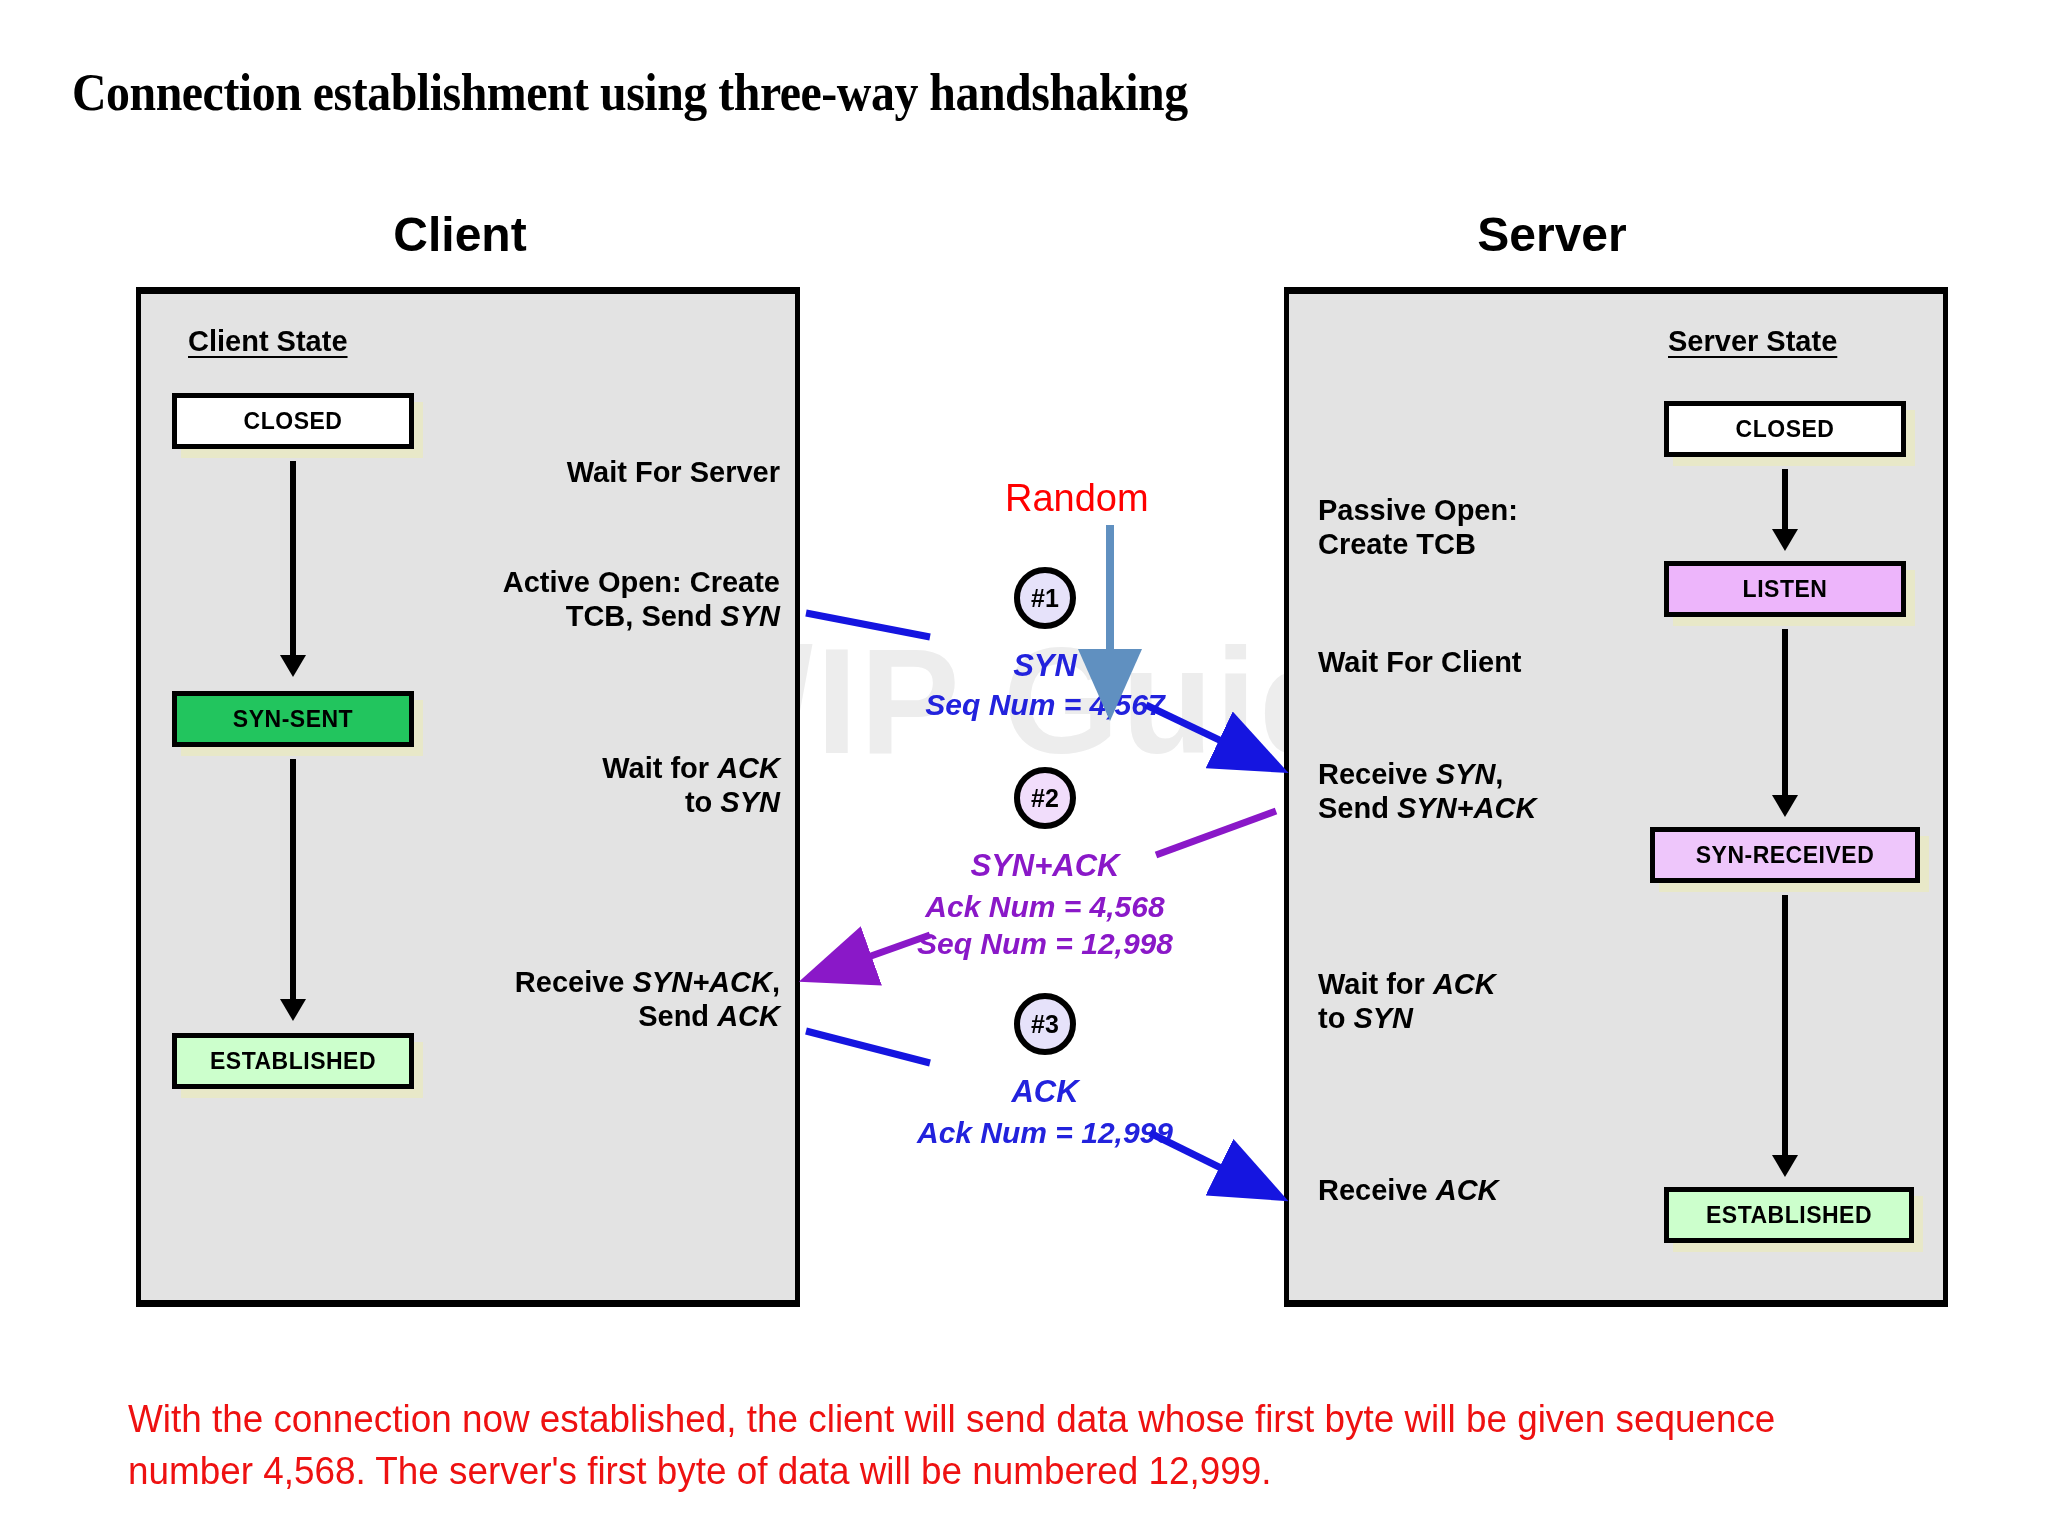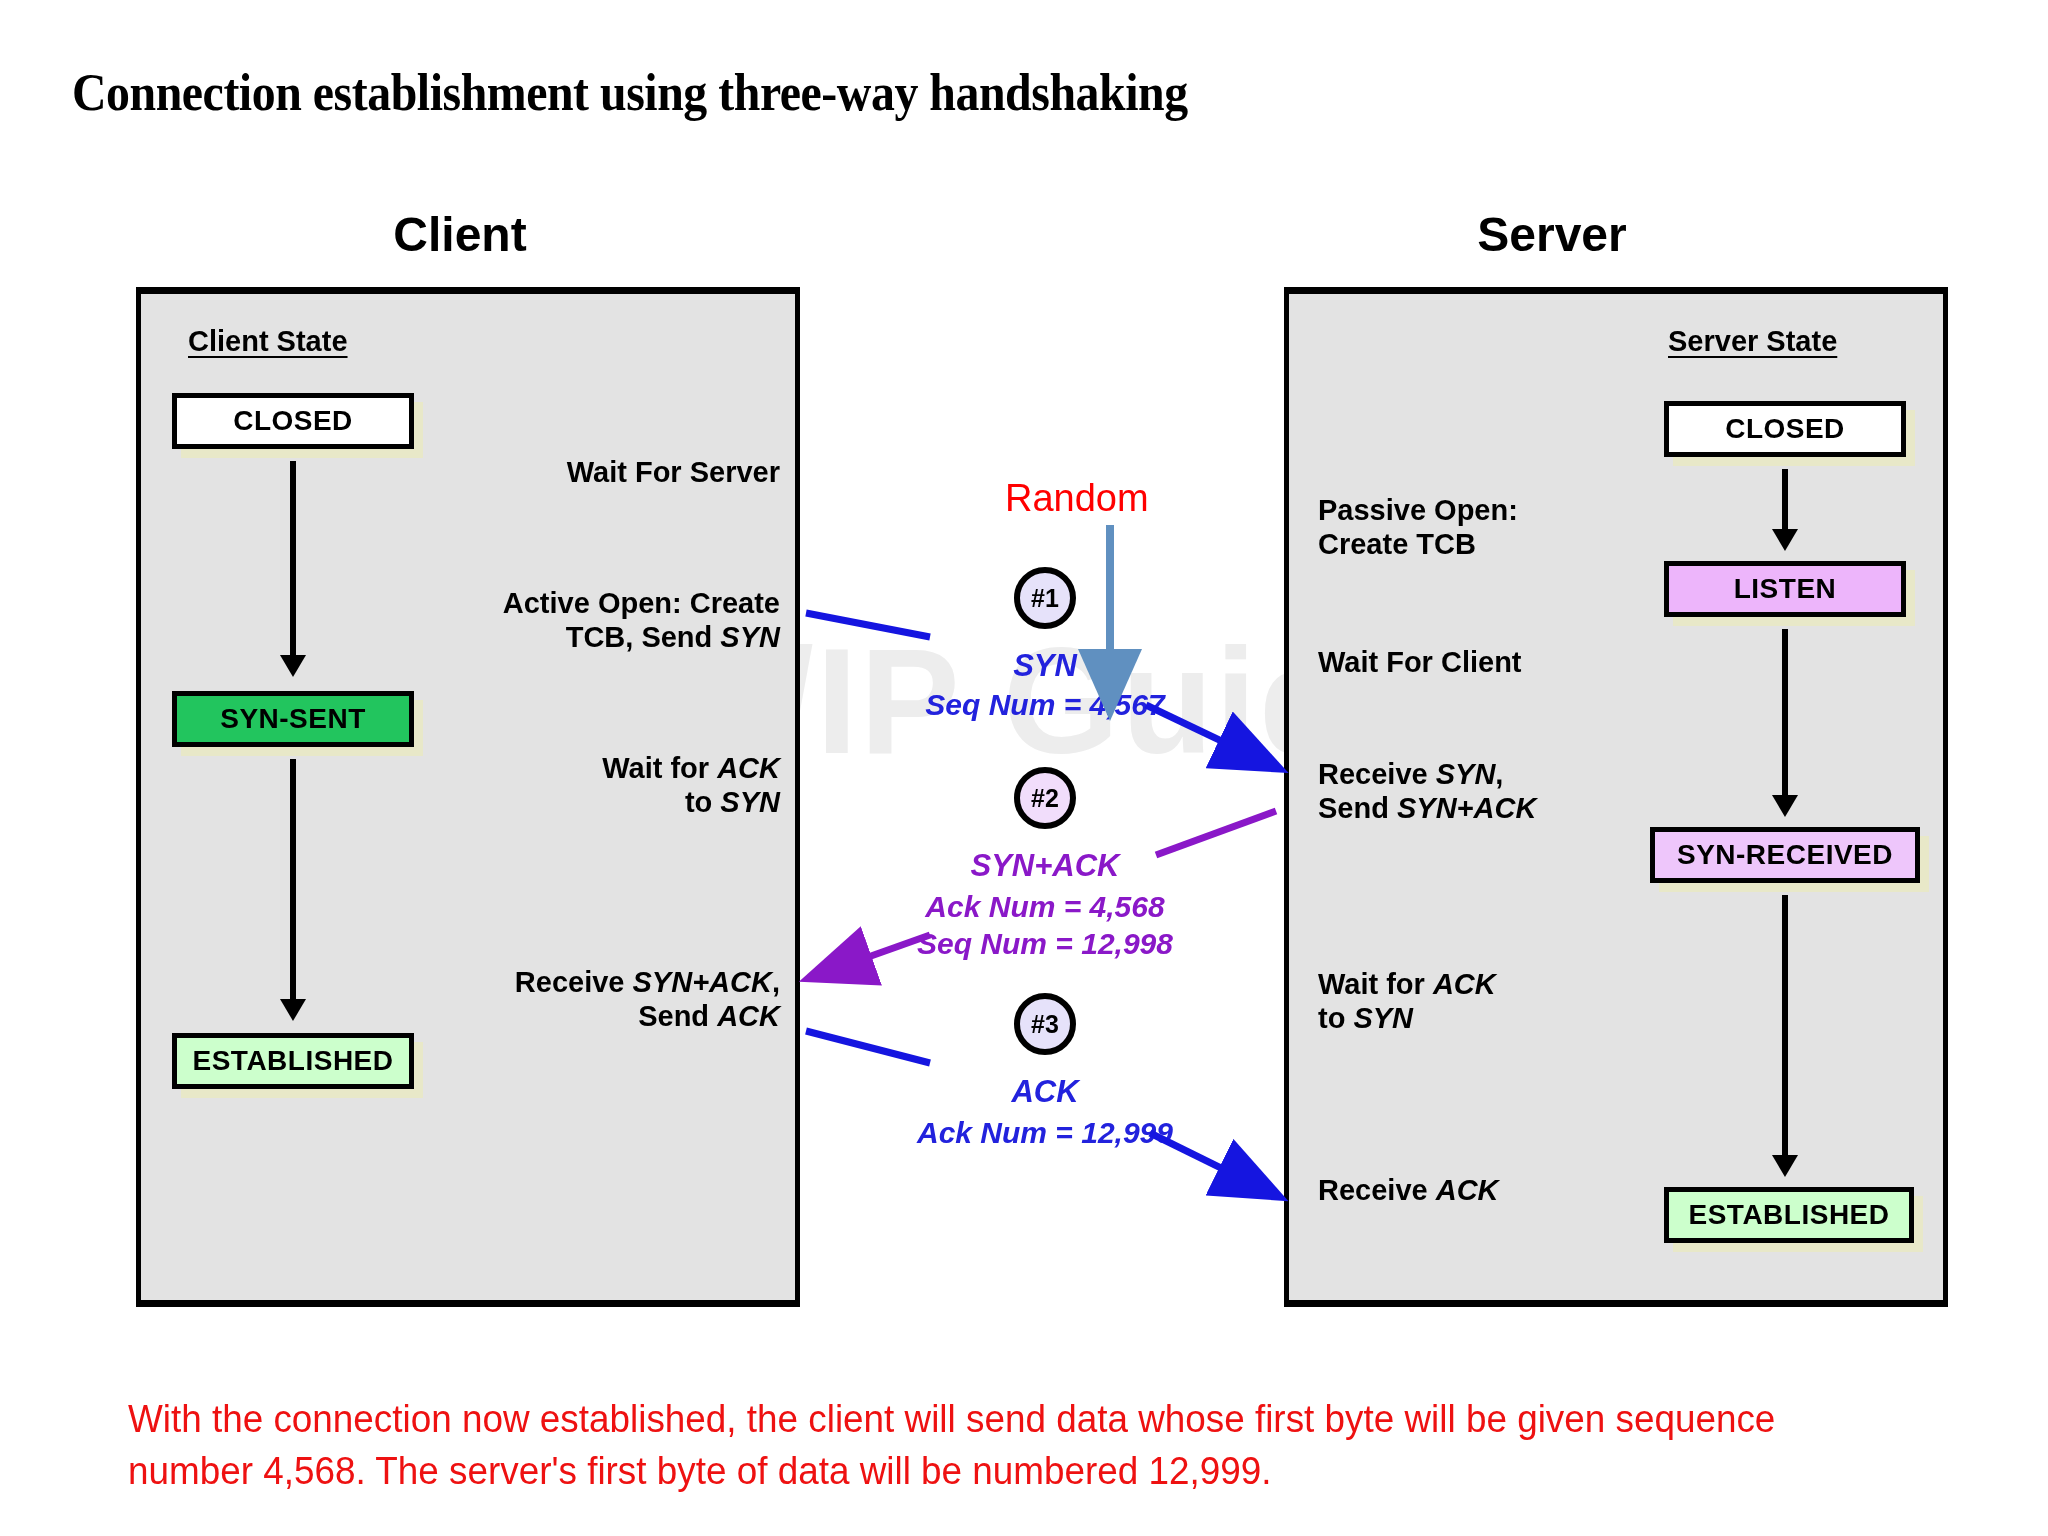--- a/index.html
+++ b/index.html
@@ -56,21 +56,21 @@
     text-underline-offset:5px;
     white-space:nowrap;
   }
 
   
   .state-box{
     position:absolute;
     border:5px solid #000;
     box-sizing:border-box;
     display:flex;align-items:center;justify-content:center;
-    font-size:28px;font-weight:bold;color:#000;
+    font-size:23px;font-weight:bold;color:#000;
     letter-spacing:0.5px;
     box-shadow:9px 9px 0 0 #e8e8c8;
     white-space:nowrap;
   }
 
   
   .v-arrow{position:absolute;}
   .v-arrow .shaft{
     position:absolute;left:50%;top:0;
     width:6px;margin-left:-3px;height:calc(100% - 20px);
@@ -162,21 +162,21 @@
   <div class="v-arrow" style="left:272px;top:446px;width:42px;height:216px;">
     <div class="shaft"></div>
       <div class="head"></div>
   </div>
   <div class="v-arrow" style="left:272px;top:744px;width:42px;height:262px;">
     <div class="shaft"></div>
       <div class="head"></div>
   </div>
 
   <div class="note r" style="left:330px;top:440px;width:450px;">Wait For Server</div>
-  <div class="note r" style="left:330px;top:550px;width:450px;margin-top:21px;">Active Open: Create<br>TCB, Send <i>SYN</i></div>
+  <div class="note r" style="left:330px;top:550px;width:450px;">Active Open: Create<br>TCB, Send <i>SYN</i></div>
   <div class="note r" style="left:330px;top:736px;width:450px;">Wait for <i>ACK</i><br>to <i>SYN</i></div>
   <div class="note r" style="left:330px;top:950px;width:450px;">Receive <i>SYN+ACK</i>,<br>Send <i>ACK</i></div>
 
   <div class="panel" id="panel-server"></div>
 
   <div class="state-head" style="left:1668px;top:310px;">Server State</div>
 
   <div class="state-box" id="ss0" style="left: 1664px; top: 386px; width: 242px; height: 56px; background: rgb(255, 255, 255);">CLOSED</div>
   <div class="state-box" id="ss2" style="left: 1650px; top: 812px; width: 270px; height: 56px; background: rgb(238, 198, 251);">SYN-RECEIVED</div>
   <div class="state-box" id="ss1" style="left: 1664px; top: 546px; width: 242px; height: 56px; background: rgb(237, 181, 251);">LISTEN</div>

